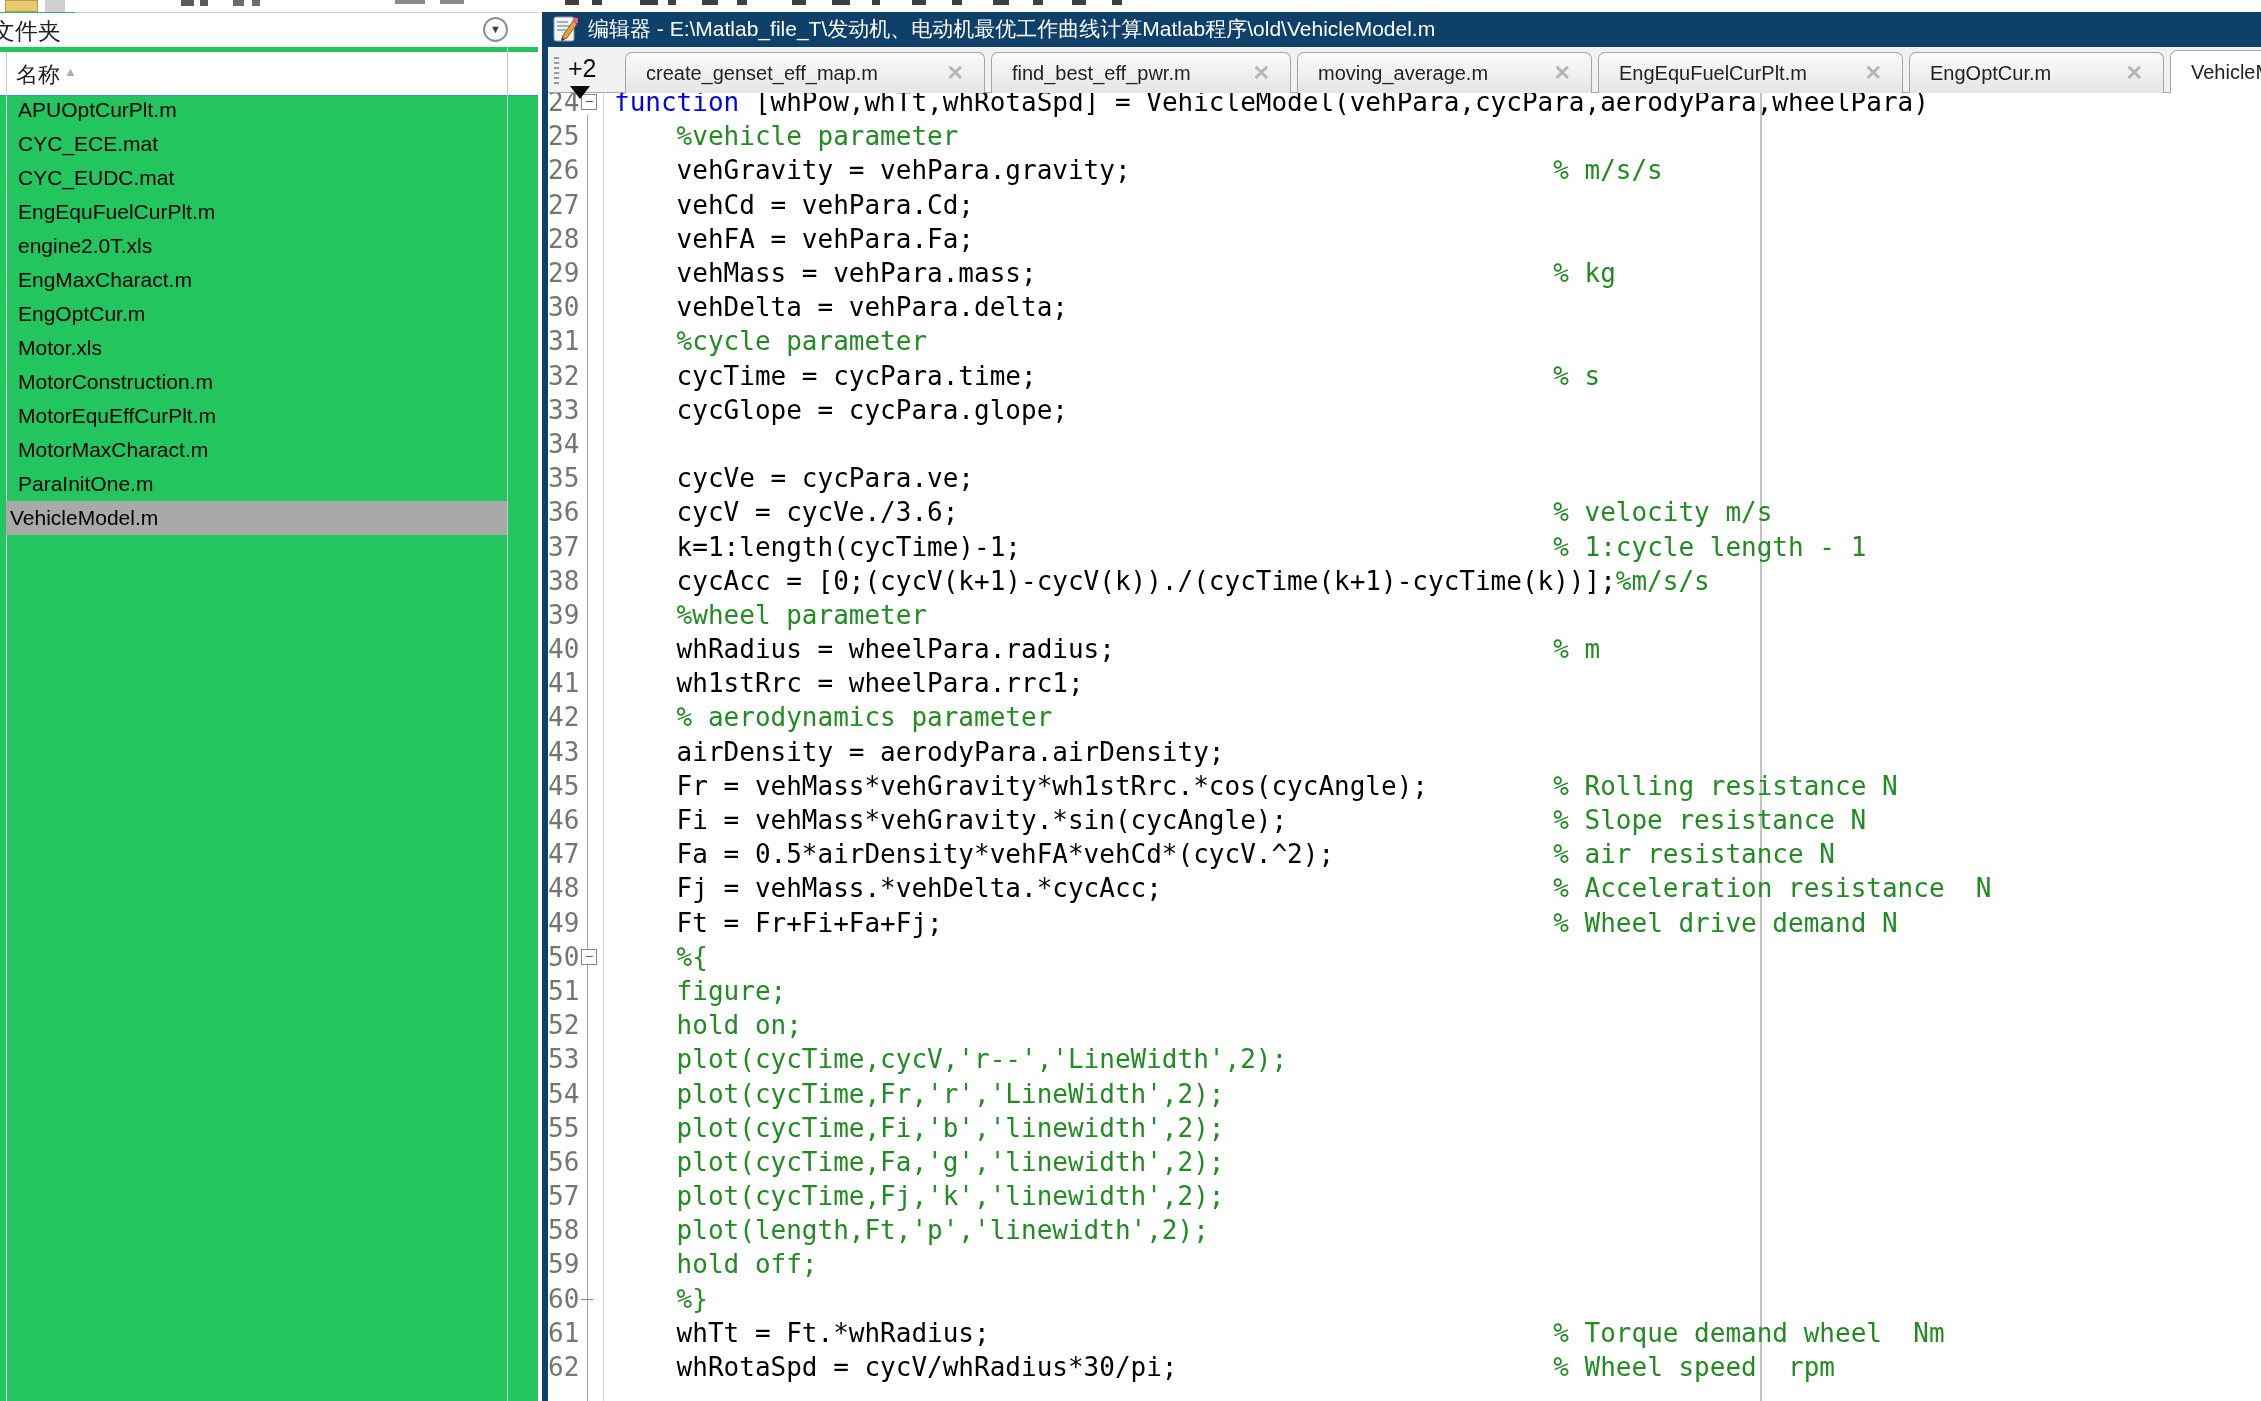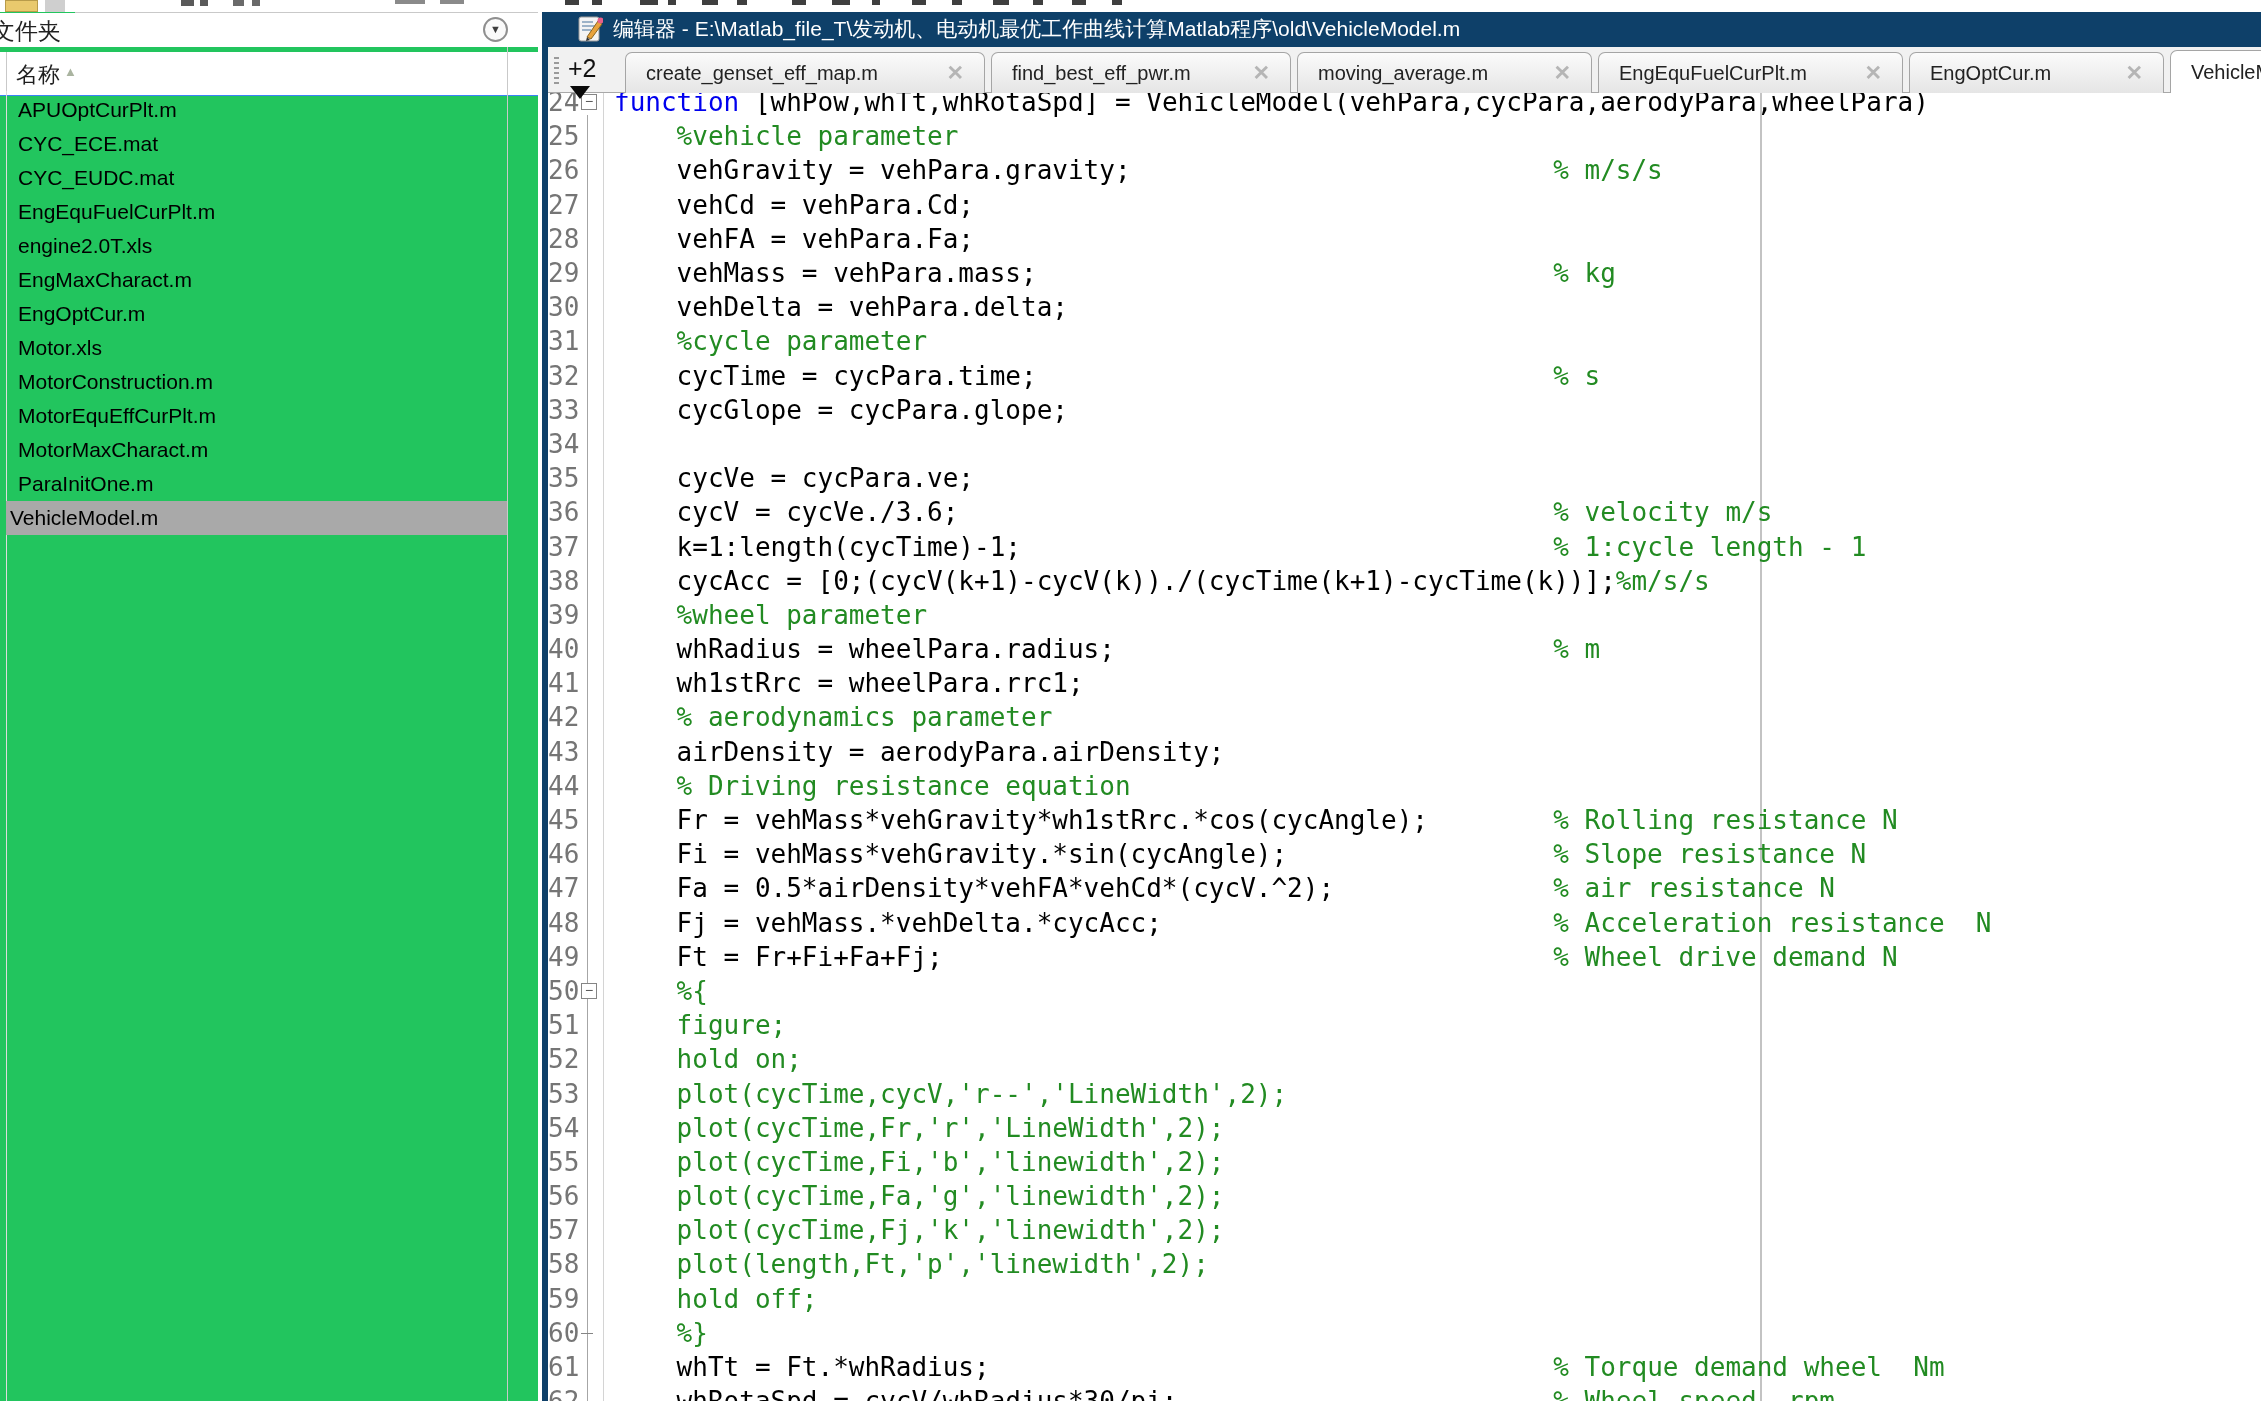--- a/index.html
+++ b/index.html
@@ -26,21 +26,21 @@
   .table-left-border { position:absolute; left:6px; top:91px; width:1px; height:1310px; background:#dcdcdc; }
   .col-sep { position:absolute; left:507px; top:47px; width:1px; height:1354px; background:#c9c9c9; }
   .file-list { position:absolute; left:0; top:93px; width:510px; }
   .file-row { position:relative; height:34px; line-height:34px; font-size:21px; color:#000;
               padding-left:18px; white-space:nowrap; cursor:default; }
   .file-row.selected { background:var(--sel); width:501px; margin-left:6px; padding-left:4px; }
 
   
   .editor-win { position:absolute; left:542px; top:10px; width:1719px; height:1391px; }
   .title-bar { position:absolute; left:0; top:0; width:1719px; height:37px; background:var(--navy);
-               display:flex; align-items:center;padding-left:25px; }
+               display:flex; align-items:center; }
   .ed-icon { width:26px; height:26px; margin-left:10px; flex:none; }
   .title-text { color:#fff; font-size:21px; margin-left:10px; white-space:nowrap; overflow:hidden; }
   .win-left-border { position:absolute; left:0; top:37px; width:6px; height:1354px; background:var(--navy); }
 
   .content { position:absolute; left:6px; top:37px; width:1713px; height:1354px; background:#fff; }
 
   
   .tab-strip { position:absolute; left:0; top:0; width:1713px; height:46px; background:#f1f1f1;
                border-bottom:1px solid #a8a8a8; }
   .drag-handle { position:absolute; left:6px; top:10px; width:5px; height:30px;
@@ -284,25 +284,20 @@
             <div class="ln">42</div>
             <div class="fold"></div>
             <div class="code-pre"><span class="seg-c">    % aerodynamics parameter</span></div>
           </div>
           <div class="row">
             <div class="ln">43</div>
             <div class="fold"></div>
             <div class="code-pre"><span class="seg-t">    airDensity = aerodyPara.airDensity;</span></div>
           </div>
           <div class="row">
-            <div class="ln">44</div>
-            <div class="fold"></div>
-            <div class="code-pre"><span class="seg-c">    % Driving resistance equation</span></div>
-          </div>
-          <div class="row">
             <div class="ln">45</div>
             <div class="fold"></div>
             <div class="code-pre"><span class="seg-t">    Fr = vehMass*vehGravity*wh1stRrc.*cos(cycAngle);</span>        <span class="seg-c">% Rolling resistance N</span></div>
           </div>
           <div class="row">
             <div class="ln">46</div>
             <div class="fold"></div>
             <div class="code-pre"><span class="seg-t">    Fi = vehMass*vehGravity.*sin(cycAngle);</span>                 <span class="seg-c">% Slope resistance N</span></div>
           </div>
           <div class="row">

